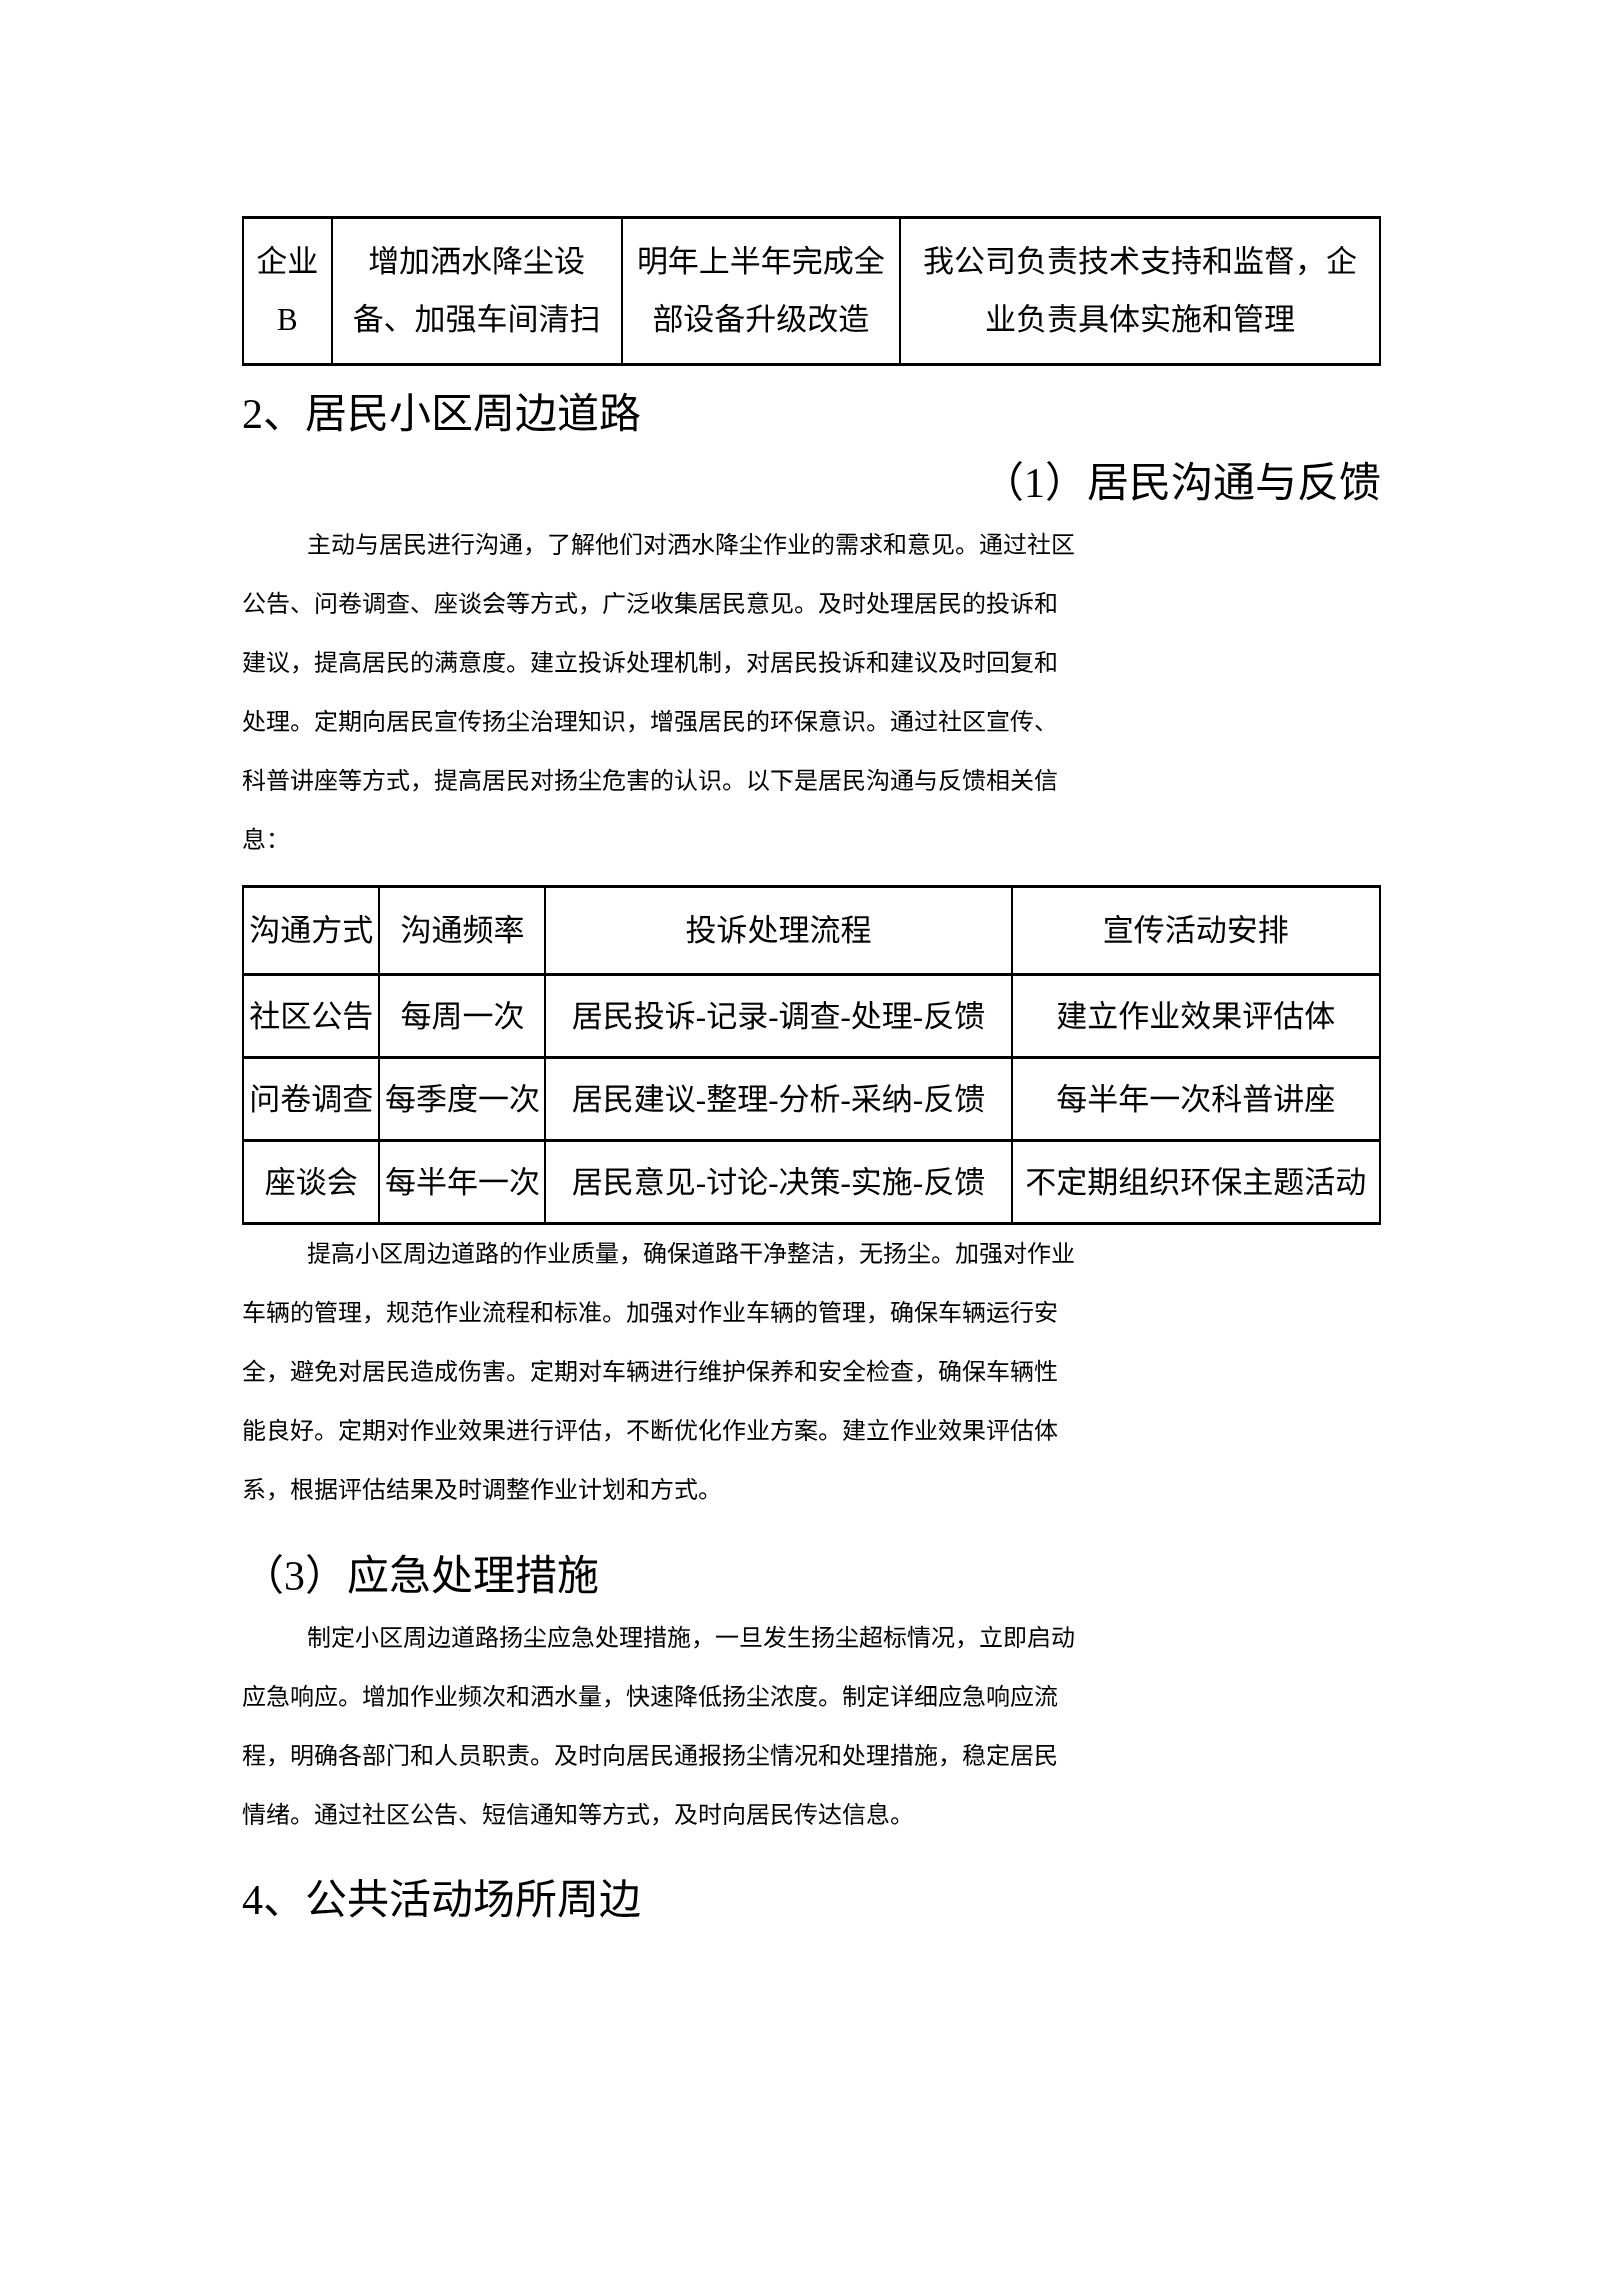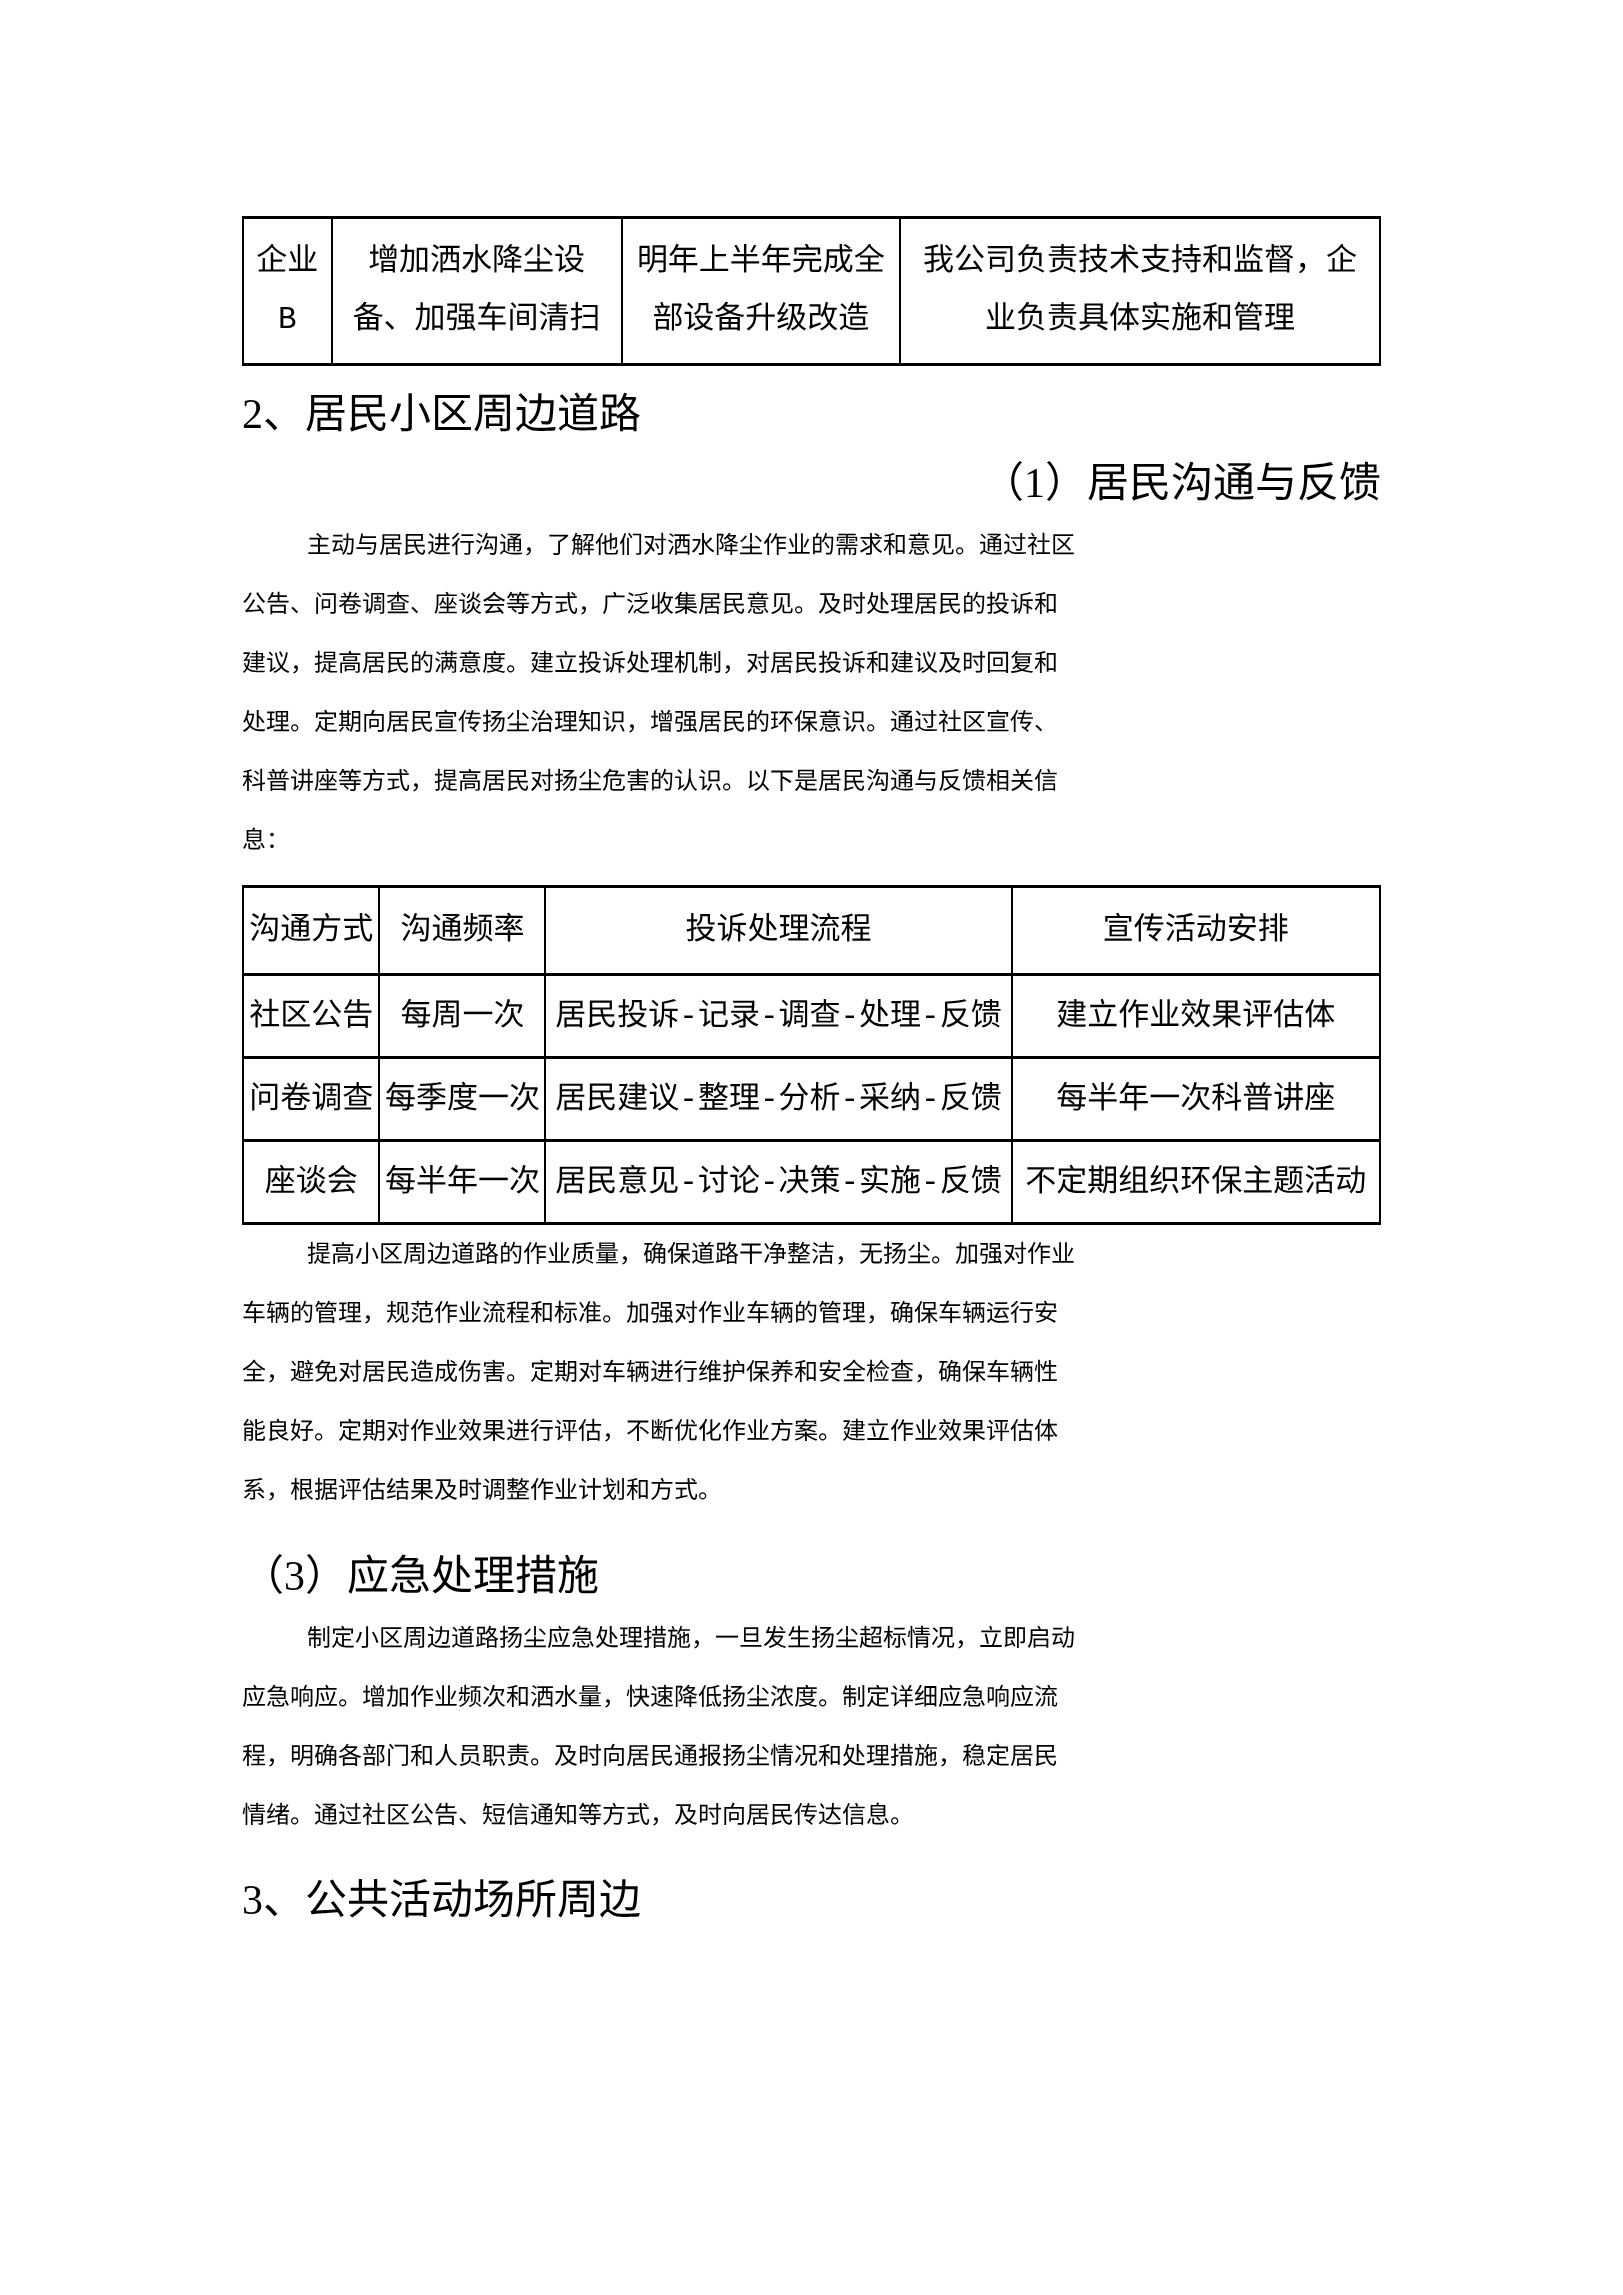--- a/index.html
+++ b/index.html
@@ -19,21 +19,20 @@
     width: 1623px;
     height: 2295px;
     padding: 216px 242px 0 242px;
     background: #ffffff;
   }
   
   table {
     border-collapse: collapse;
     width: 100%;
     table-layout: fixed;
-    font-family: Liberation Mono, monospace;
   }
   td, th {
     border: 2.6px solid #000000;
     border-top-width: 3.9px;
     border-bottom-width: 3.9px;
     text-align: center;
     vertical-align: middle;
     font-weight: normal;
     font-size: 31px;
     white-space: pre-line;
@@ -144,17 +143,17 @@
 能良好。定期对作业效果进行评估，不断优化作业方案。建立作业效果评估体
 系，根据评估结果及时调整作业计划和方式。</div>
 
   <div class="h h-mid">（3）应急处理措施</div>
 
   <div class="para">制定小区周边道路扬尘应急处理措施，一旦发生扬尘超标情况，立即启动
 应急响应。增加作业频次和洒水量，快速降低扬尘浓度。制定详细应急响应流
 程，明确各部门和人员职责。及时向居民通报扬尘情况和处理措施，稳定居民
 情绪。通过社区公告、短信通知等方式，及时向居民传达信息。</div>
 
-  <div class="h h-mid">3、公共活动场所周边</div>
+  <div class="h h-mid">4、公共活动场所周边</div>
 
 
 </div>
 
 
 </body></html>

